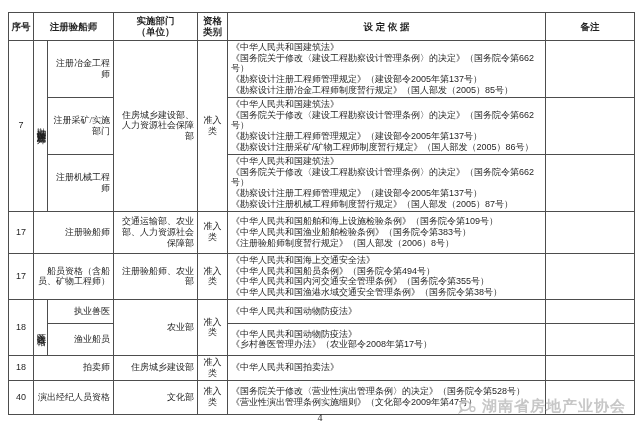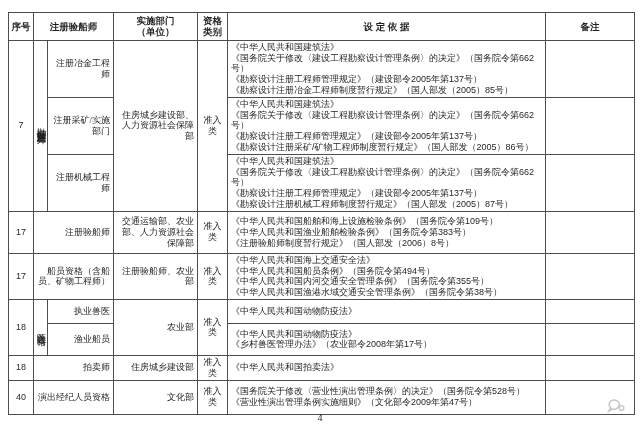--- a/index.html
+++ b/index.html
@@ -165,13 +165,14 @@
 
 <div class="footer-pageno">4</div>
 
 <div class="watermark">
   <span>
     <svg width="20" height="18" viewBox="0 0 20 18">
       <path d="M4 10 C2 7 4 3 8 3 C12 3 14 6 13 9 C12 12 8 13 6 12 L3 14 L4.5 11 Z" fill="none" stroke="#c7c7c7" stroke-width="1.6"></path>
       <circle cx="15.5" cy="11" r="2.4" fill="none" stroke="#c7c7c7" stroke-width="1.4"></circle>
     </svg>
   </span>
+  <span>湖南省房地产业协会</span>
 </div>
 
 </body></html>

